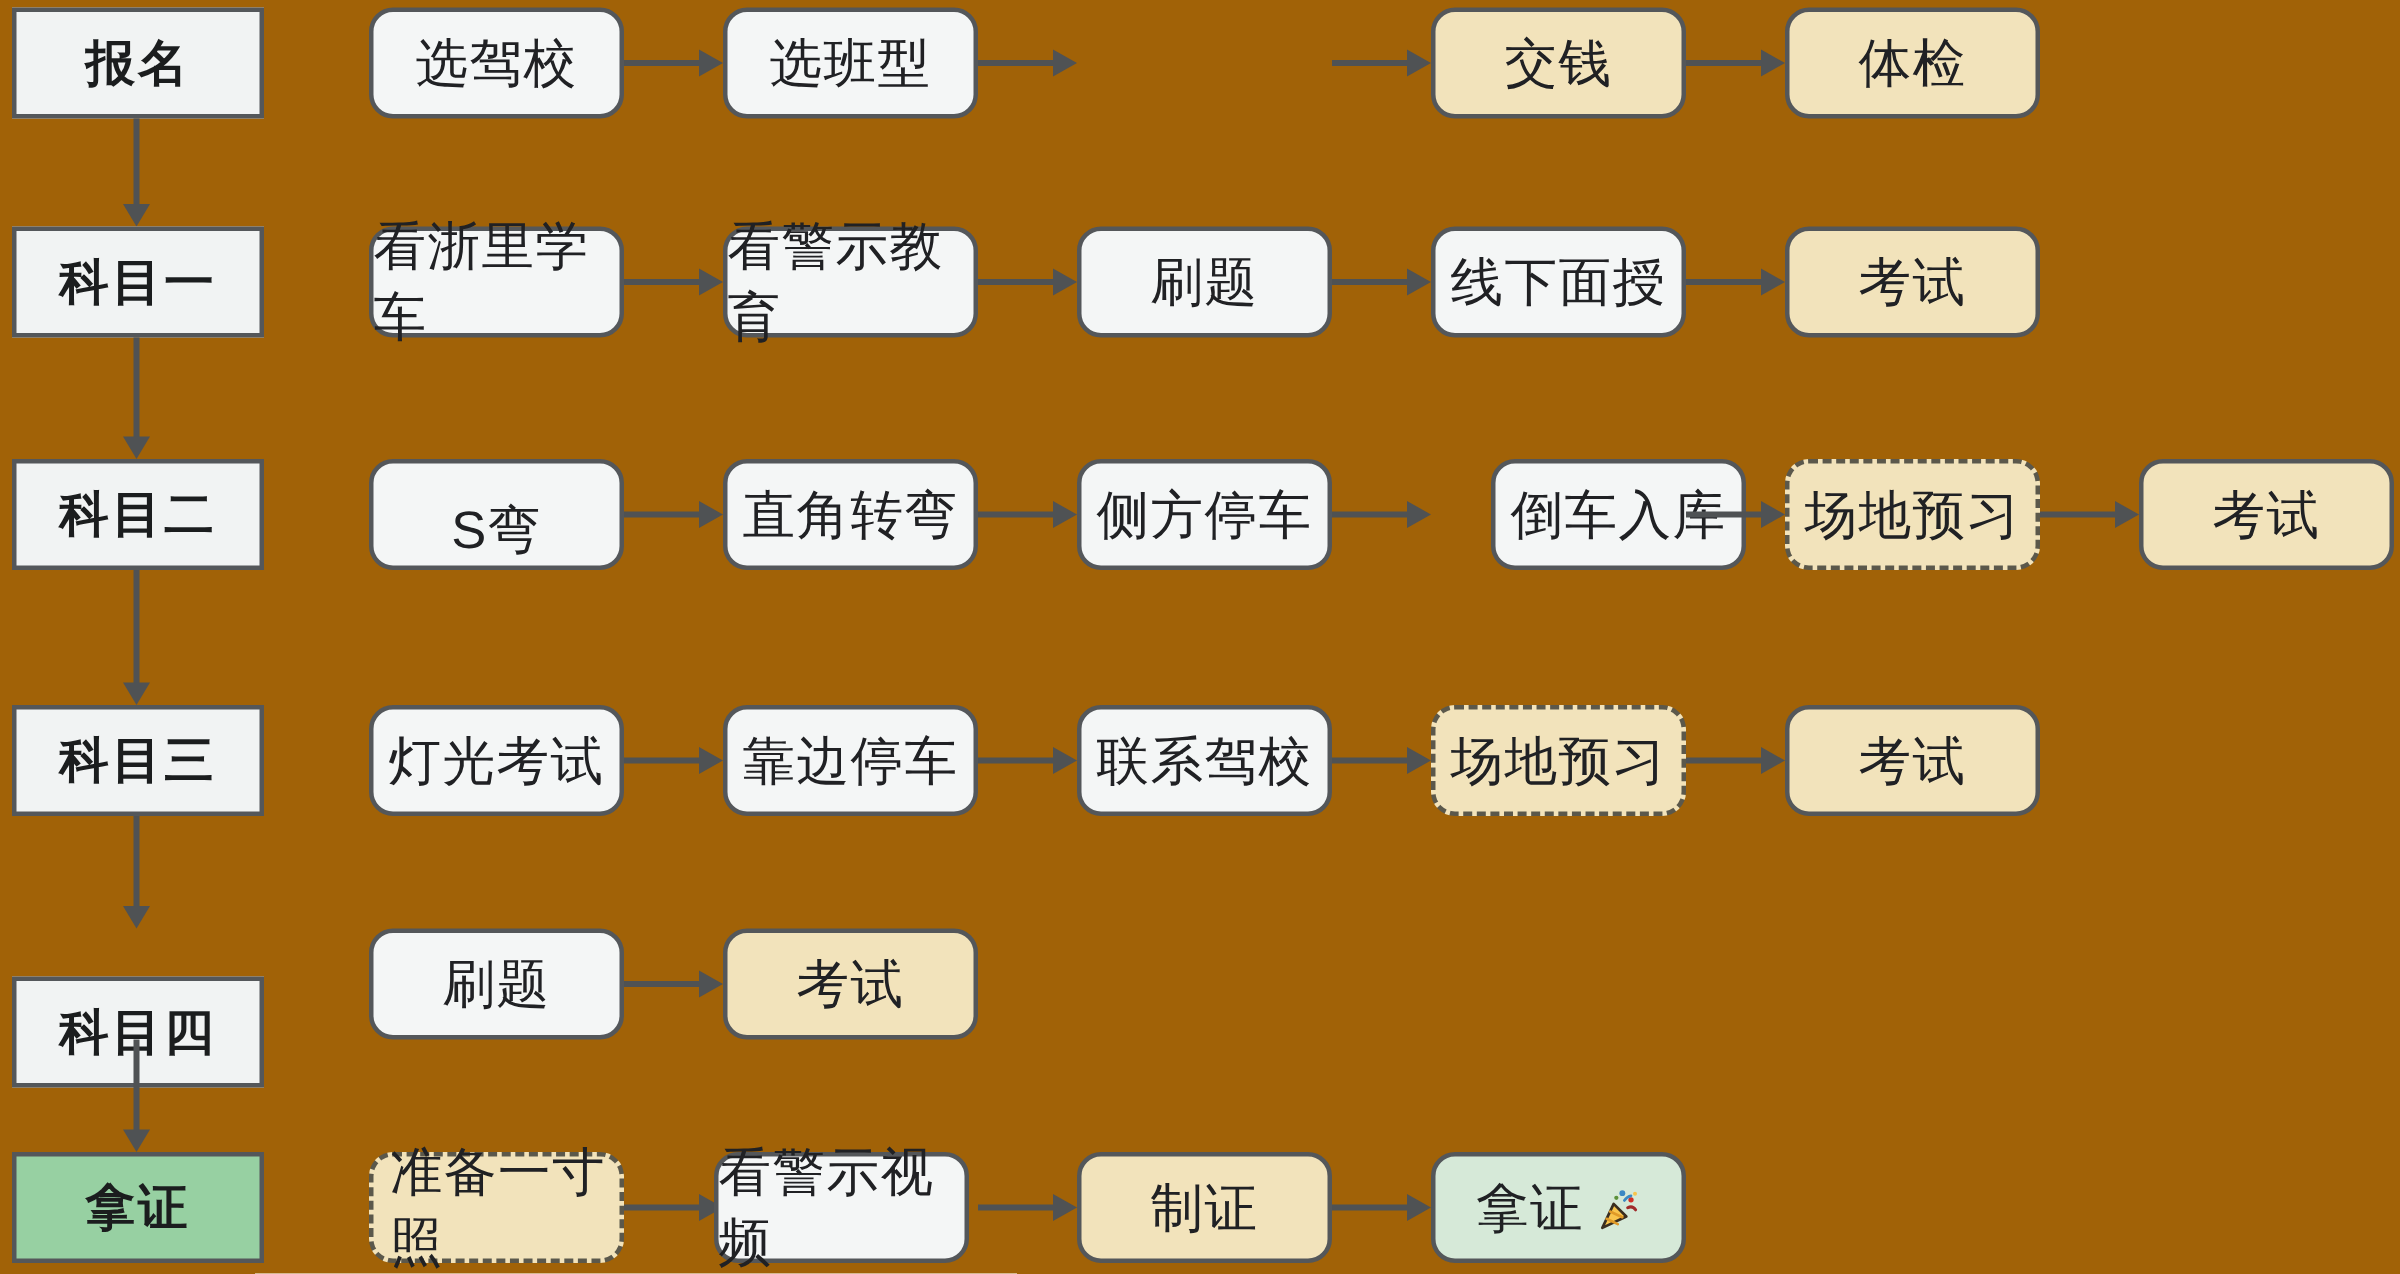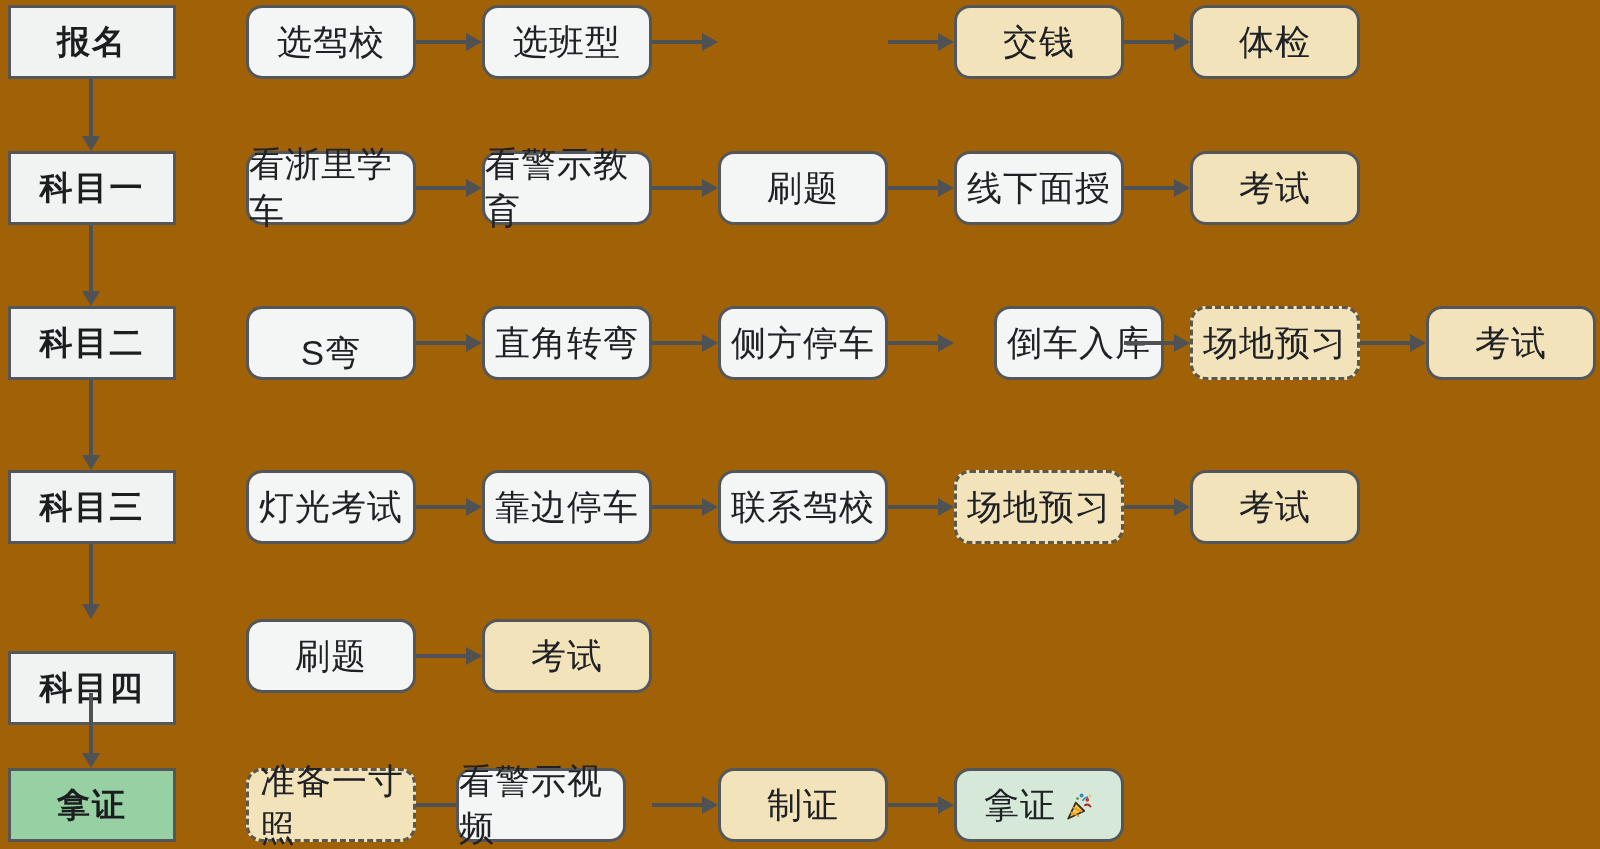--- a/index.html
+++ b/index.html
@@ -215,21 +215,21 @@
     <div class="stage stage--success" style="left: 8px; top: 768px;">
       <span>拿证</span>
     </div>
     <div class="step step--dashed" style="left: 246px; top: 768px; padding-left: 11px;">
       <span>准备一寸照</span>
     </div>
     <div class="h-arrow" style="left: 416px; top: 794px; width: 66px;">
       <div class="shaft"></div>
       <div class="head"></div>
     </div>
-    <div class="step step--plain" style="left: 456px; top: 768px; justify-content: center;">
+    <div class="step step--plain" style="left: 476px; top: 768px; justify-content: center;">
       <span>看警示视频</span>
     </div>
     <div class="h-arrow" style="left: 652px; top: 794px; width: 66px;">
       <div class="shaft"></div>
       <div class="head"></div>
     </div>
     <div class="step step--highlight" style="left: 718px; top: 768px;">
       <span>制证</span>
     </div>
     <div class="h-arrow" style="left: 888px; top: 794px; width: 66px;">

